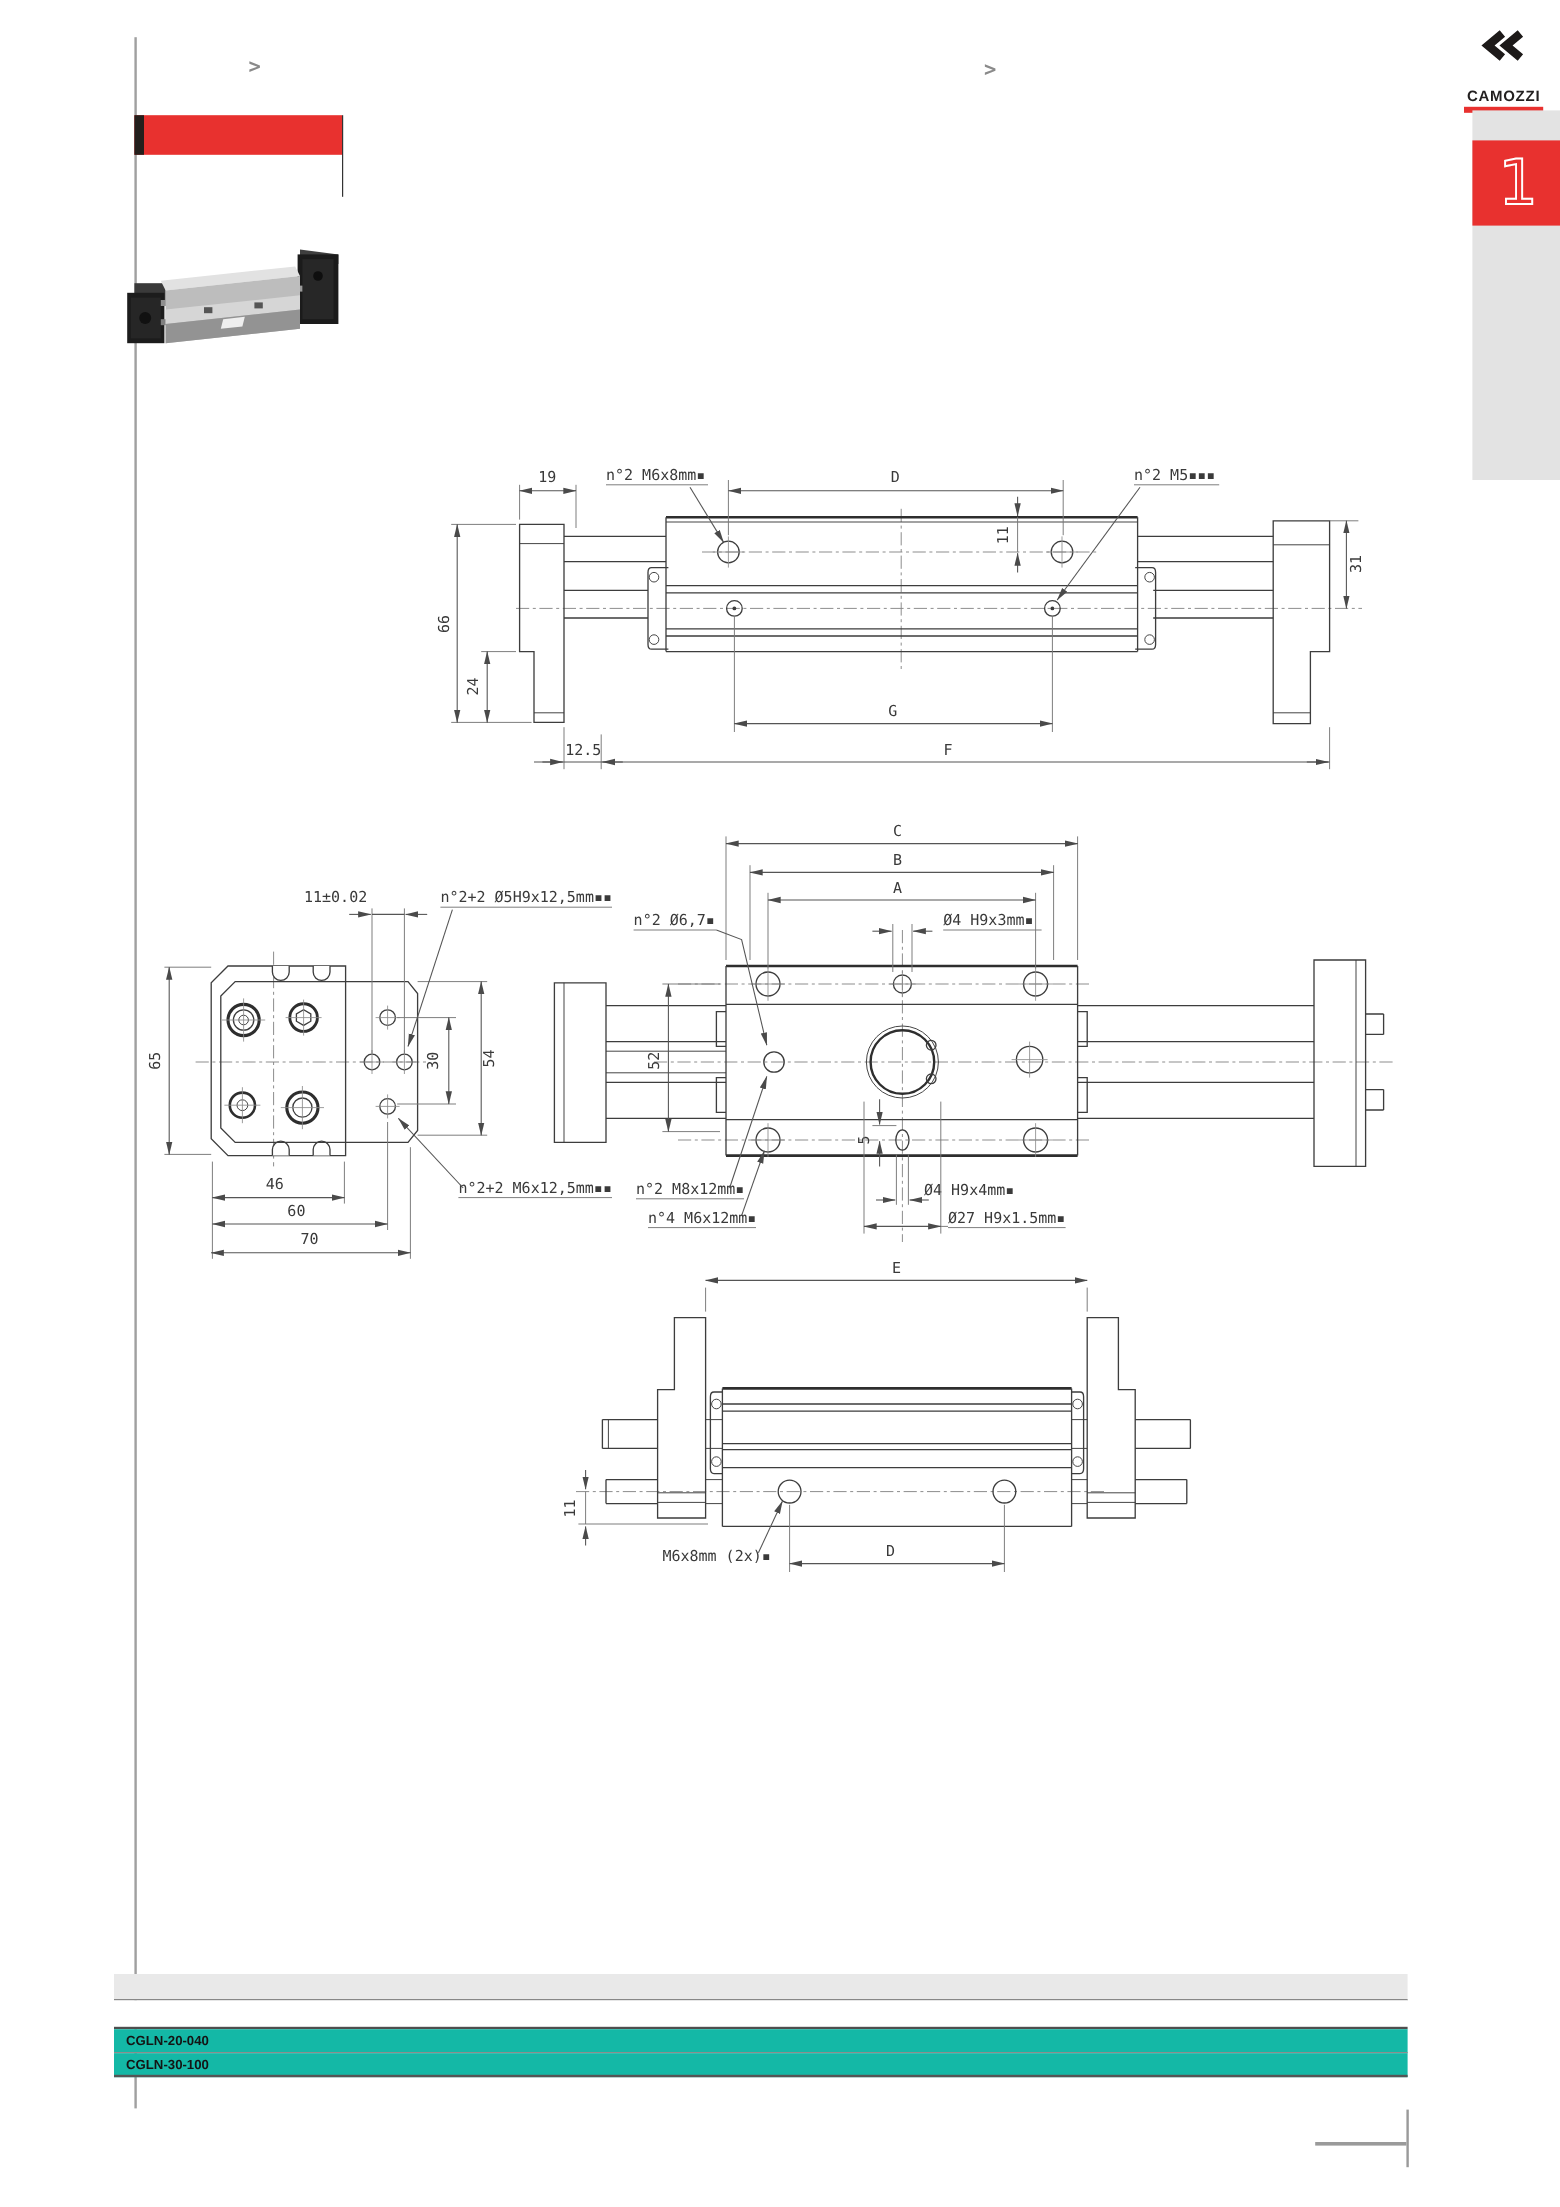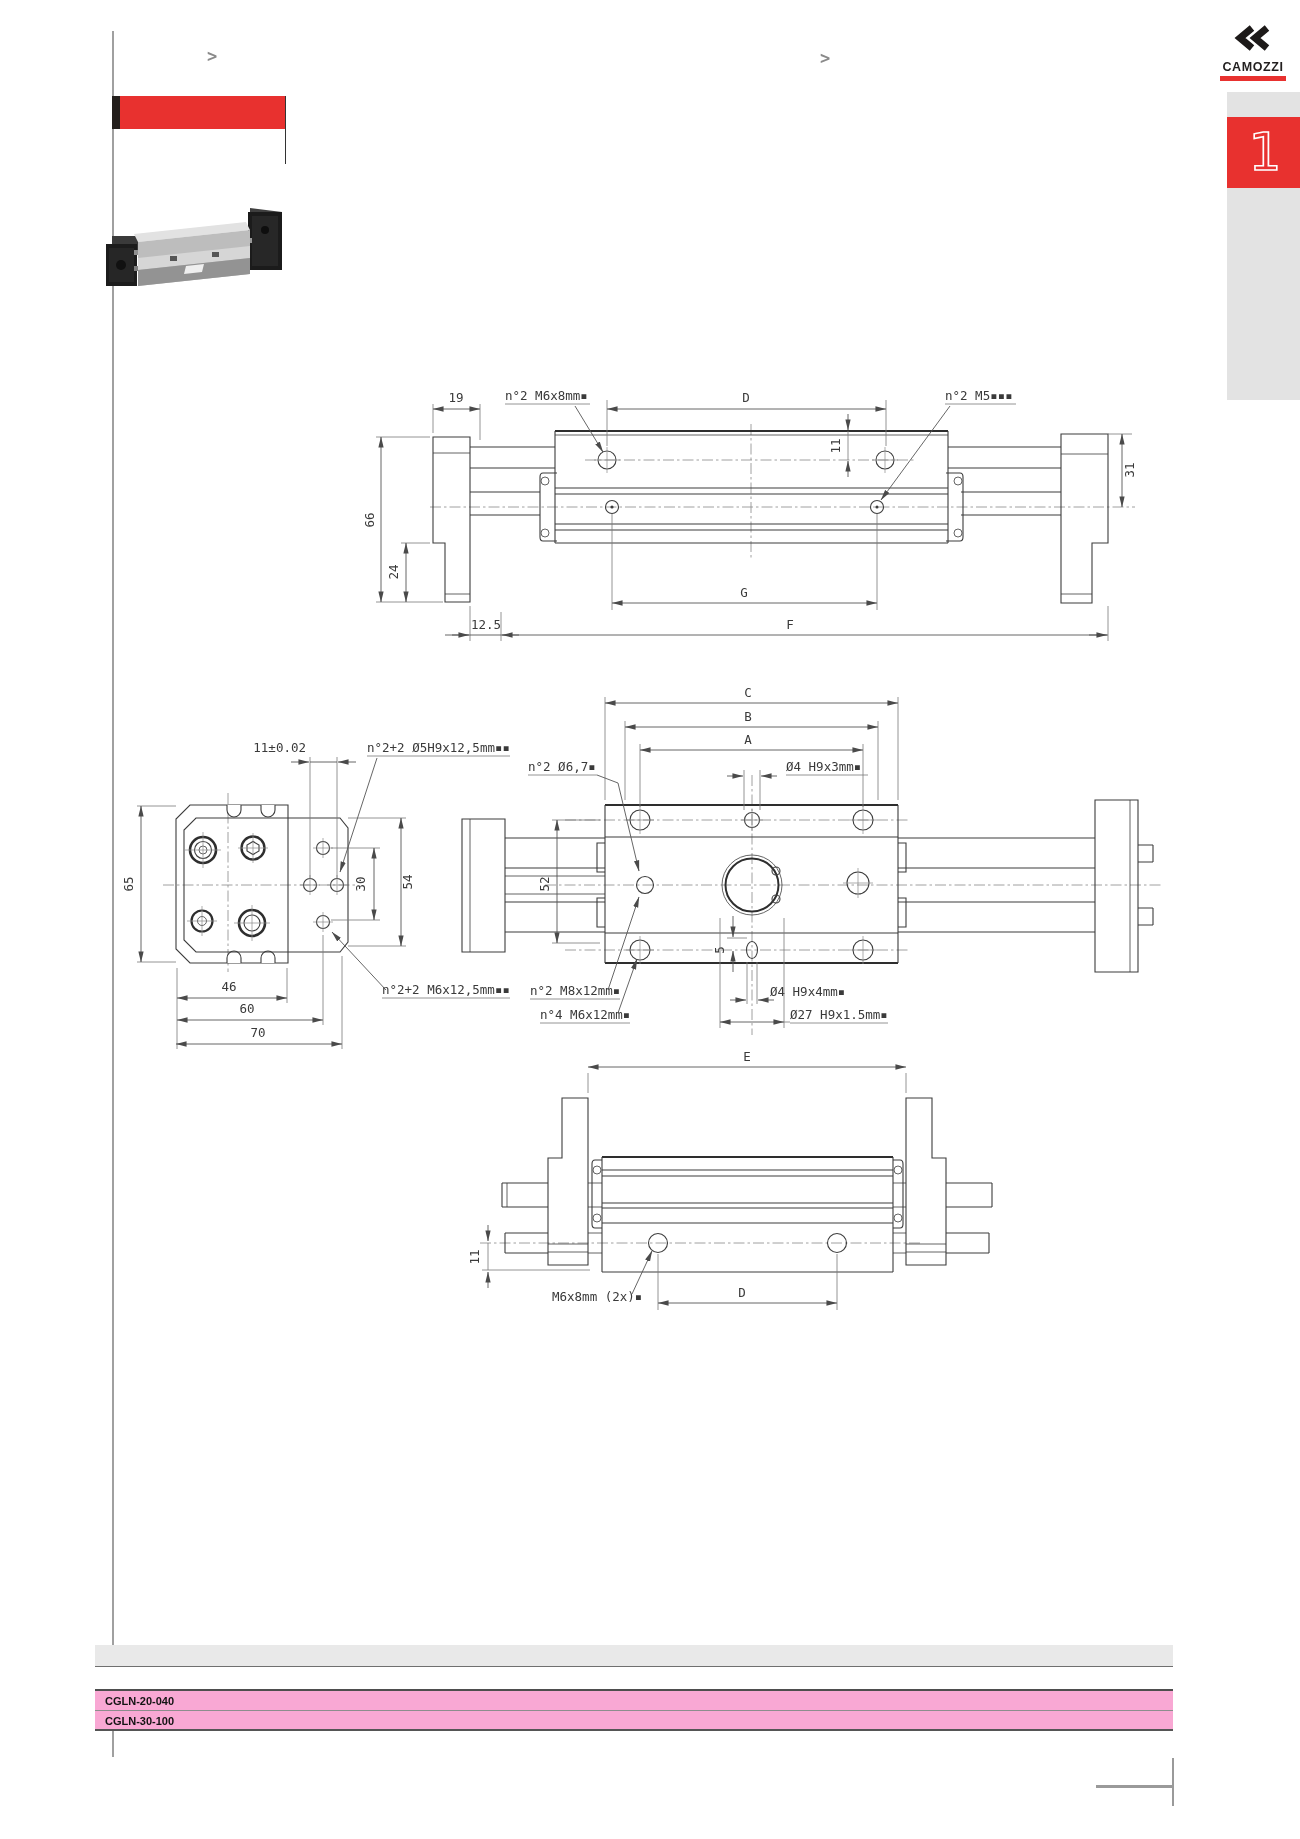--- a/index.html
+++ b/index.html
@@ -7,32 +7,32 @@
         font-family:"Liberation Sans", sans-serif;}
   .abs{position:absolute;}
   
   .chev{position:absolute;color:#8a8a8a;font-size:17px;font-weight:bold;font-family:"DejaVu Sans Mono",monospace;}
   .banner{position:absolute;left:112px;top:96px;width:173px;height:33px;background:#e8312f;}
   .banner-black{position:absolute;left:0;top:0;width:8px;height:33px;background:#241f1c;}
   .banner-rline{position:absolute;left:285px;top:96px;width:1px;height:68px;background:#333;}
   .margin-line{position:absolute;left:112px;top:31px;width:2px;height:1726px;background:#a0a0a0;}
   
   .logo{position:absolute;left:1220px;top:24px;width:66px;}
-  .logo-word{font-size:12.5px;font-weight:bold;letter-spacing:.6px;color:#221f1f;text-align:center;margin-top:4px;}
+  .logo-word{font-size:12.5px;font-weight:bold;letter-spacing:.6px;color:#221f1f;text-align:center;margin-top:16px;}
   .logo-bar{height:5px;background:#e8312f;margin-top:2px;}
   
   .side-tab{position:absolute;left:1227px;top:92px;width:73px;height:308px;background:#e3e3e3;}
   .side-red{position:absolute;left:0;top:25px;width:73px;height:71px;background:#e8312f;}
   
   .photo{position:absolute;left:100px;top:192px;width:192px;height:108px;}
   
   .ptable{position:absolute;left:95px;top:1645px;width:1078px;}
   .t-band{height:21px;background:#e9e9e9;border-bottom:1px solid #6f6f6f;}
   .t-gap{height:22px;background:#fff;border-bottom:2px solid #4e4e4e;}
-  .t-row{height:20px;background:#f9a8d4;font-size:11px;font-weight:bold;color:#141414;
+  .t-row{height:20px;background:#14b8a6;font-size:11px;font-weight:bold;color:#141414;
          line-height:20px;padding-left:10px;box-sizing:border-box;}
   .t-row.r1{border-bottom:1.5px solid #8d8d8d;}
   .t-row.r2{border-bottom:2px solid #5a5a5a;}
   .t-row.r3{border-bottom:2px solid #555;}
   .foot-dash{position:absolute;left:1096px;top:1785px;width:76px;height:3px;background:#9a9a9a;}
   .foot-vline{position:absolute;left:1172px;top:1758px;width:1.5px;height:48px;background:#9a9a9a;}
   
   svg text.dt{font-family:"DejaVu Sans Mono",monospace;font-size:12.5px;fill:#3a3a3a;}
   svg .obj{stroke:#3d3d3d;stroke-width:1.1;fill:none;}
   svg .hv{stroke:#2e2e2e;stroke-width:2.2;fill:none;}

